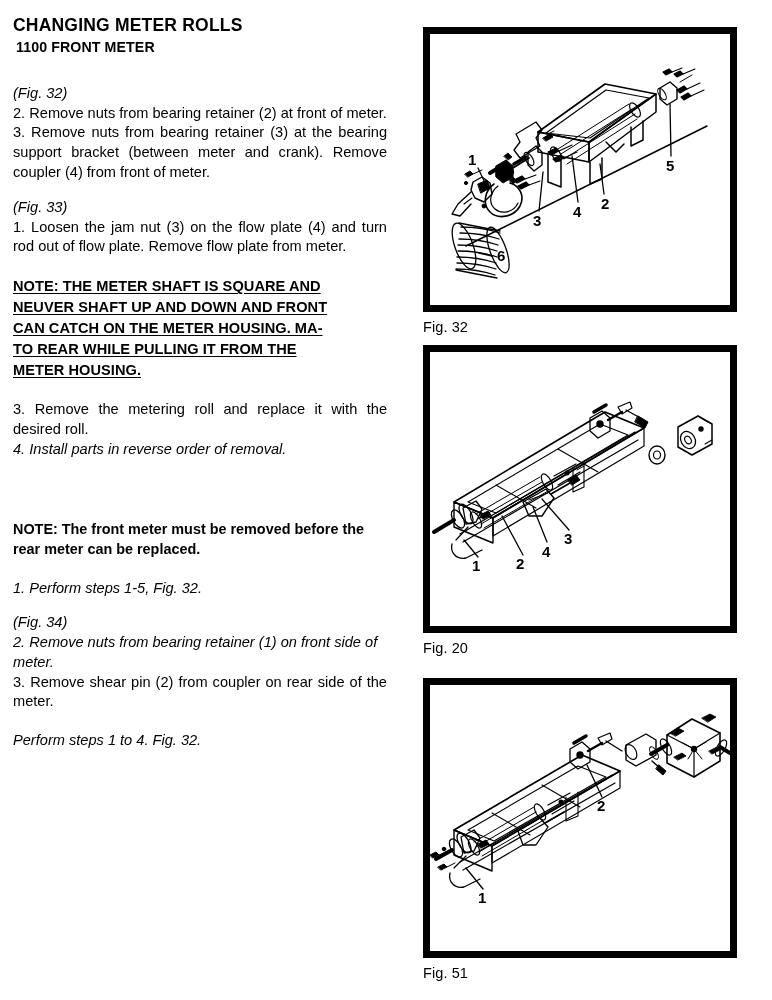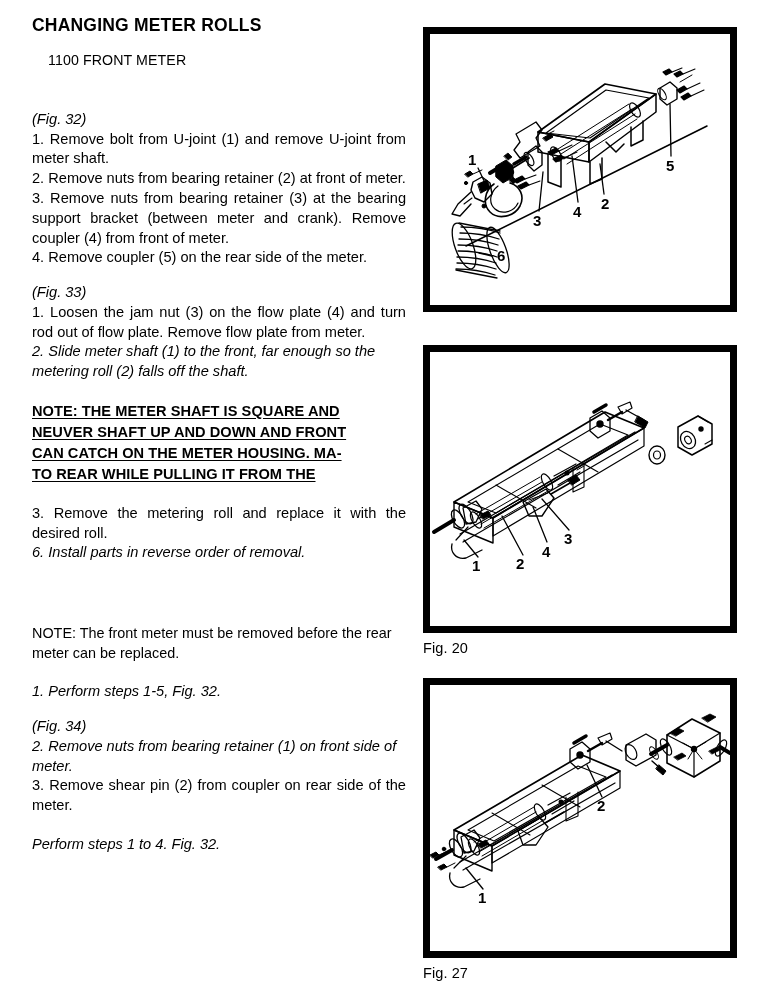--- a/index.html
+++ b/index.html
@@ -12,57 +12,57 @@
     height: 1000px;
     position: relative;
     font-family: "Liberation Sans", sans-serif;
     color: #000000;
     overflow: hidden;
   }
 
   
   #text-column {
     position: absolute;
-    left: 32px;
+    left: 13px;
     top: 16px;
     width: 374px;
   }
 
   .h1-title {
     font-size: 17.5px;
     font-weight: bold;
     letter-spacing: 0.2px;
     line-height: 1.12;
     margin: 0 0 1px 0;
   }
   .h2-title {
     font-size: 14.2px;
-    font-weight: normal;
+    font-weight: bold;
     letter-spacing: 0.1px;
     line-height: 1.15;
-    margin: 16px;
+    margin: 3px;
   }
   .section-head {
     font-size: 14.2px;
     font-weight: bold;
     letter-spacing: 0.1px;
     margin: 0;
   }
 
   .para {
     font-size: 14.6px;
     line-height: 1.355;
     margin: 0;
     text-align: justify;
   }
   .para.noj { text-align: left; font-style: italic; }
 
   .note-bold {
     font-size: 14.4px;
-    font-weight: normal;
+    font-weight: bold;
     line-height: 1.36;
     margin: 0;
     text-align: left;
   }
 
   .note-underline {
     font-size: 14.6px;
     font-weight: bold;
     line-height: 1.44;
     margin: 0;
@@ -116,44 +116,42 @@
 <body>
 
 <div id="text-column">
 
   <h1 class="h1-title">CHANGING METER ROLLS</h1>
   <h2 class="h2-title">1100 FRONT METER</h2>
 
   <div class="gap-xl"></div>
 
   <p class="para noj">(Fig. 32)</p>
-  <p class="para">1.  Remove bolt from U-joint (1) and remove U-joint from meter shaft.</p>
   <p class="para">2.  Remove nuts from bearing retainer (2) at front of meter.</p>
   <p class="para">3.  Remove nuts from bearing retainer (3) at the bearing support bracket (between meter and crank).  Remove coupler (4) from front of meter.</p>
-  <p class="para">4.  Remove coupler (5) on the rear side of the meter.</p>
 
   <div class="gap-m"></div>
 
   <p class="para noj">(Fig. 33)</p>
   <p class="para">1.  Loosen the jam nut (3) on the flow plate (4) and turn rod out of flow plate.  Remove flow plate from meter.</p>
-  <p class="para noj">2. Slide meter shaft (1) to the front, far enough so the metering roll (2) falls off the shaft.</p>
 
   <div class="gap-l"></div>
 
   <div class="note-underline">
     <div><span class="u">NOTE:  THE METER SHAFT IS SQUARE AND</span></div>
     <div><span class="u">NEUVER SHAFT UP AND DOWN AND FRONT</span></div>
     <div><span class="u">CAN CATCH ON THE METER HOUSING.  MA-</span></div>
     <div><span class="u">TO REAR WHILE PULLING IT FROM THE</span></div>
+    <div class="lastline"><span class="u">METER HOUSING.</span></div>
   </div>
 
   <div class="gap-l"></div>
 
   <p class="para">3.  Remove the metering roll and replace it with the desired roll.</p>
-  <p class="para noj">6.  Install parts in reverse order of removal.</p>
+  <p class="para noj">4.  Install parts in reverse order of removal.</p>
 
   <div class="gap-xxl"></div>
   <div class="gap-s"></div>
 
 
   <div class="gap-l"></div>
 
   <p class="note-bold">NOTE:  The front meter must be removed before the rear meter can be replaced.</p>
 
   <div class="gap-l"></div>
@@ -282,20 +280,21 @@
 
         <text class="callout" x="38" y="131">1</text>
         <text class="callout" x="171" y="175">2</text>
         <text class="callout" x="103" y="192">3</text>
         <text class="callout" x="143" y="183">4</text>
         <text class="callout" x="236" y="137">5</text>
         <text class="callout" x="67" y="227">6</text>
       </svg>
     </div>
   </div>
+  <div class="fig-caption">Fig. 32</div>
 </div>
 
 <div class="figure-block" style="top:345px;">
   <div class="figure-frame" style="height:288px;">
     <div class="figure-inner">
       <svg viewBox="0 0 300 274" preserveAspectRatio="xMidYMid meet" aria-hidden="true">
         <g fill="none" stroke="#000" stroke-width="1.4" stroke-linejoin="round" stroke-linecap="round">
 
           <path d="M24 150 L175 60 L214 76 L63 166 Z" stroke-width="1.7"></path>
 
@@ -451,14 +450,14 @@
 
           <path d="M53 204 L36 183" stroke-width="1.3"></path>
           <path d="M172 112 L157 80" stroke-width="1.3"></path>
         </g>
 
         <text class="callout" x="48" y="218">1</text>
         <text class="callout" x="167" y="126">2</text>
       </svg>
     </div>
   </div>
-  <div class="fig-caption">Fig. 27</div>
+  <div class="fig-caption">Fig. 51</div>
 </div>
 
 </body></html>

